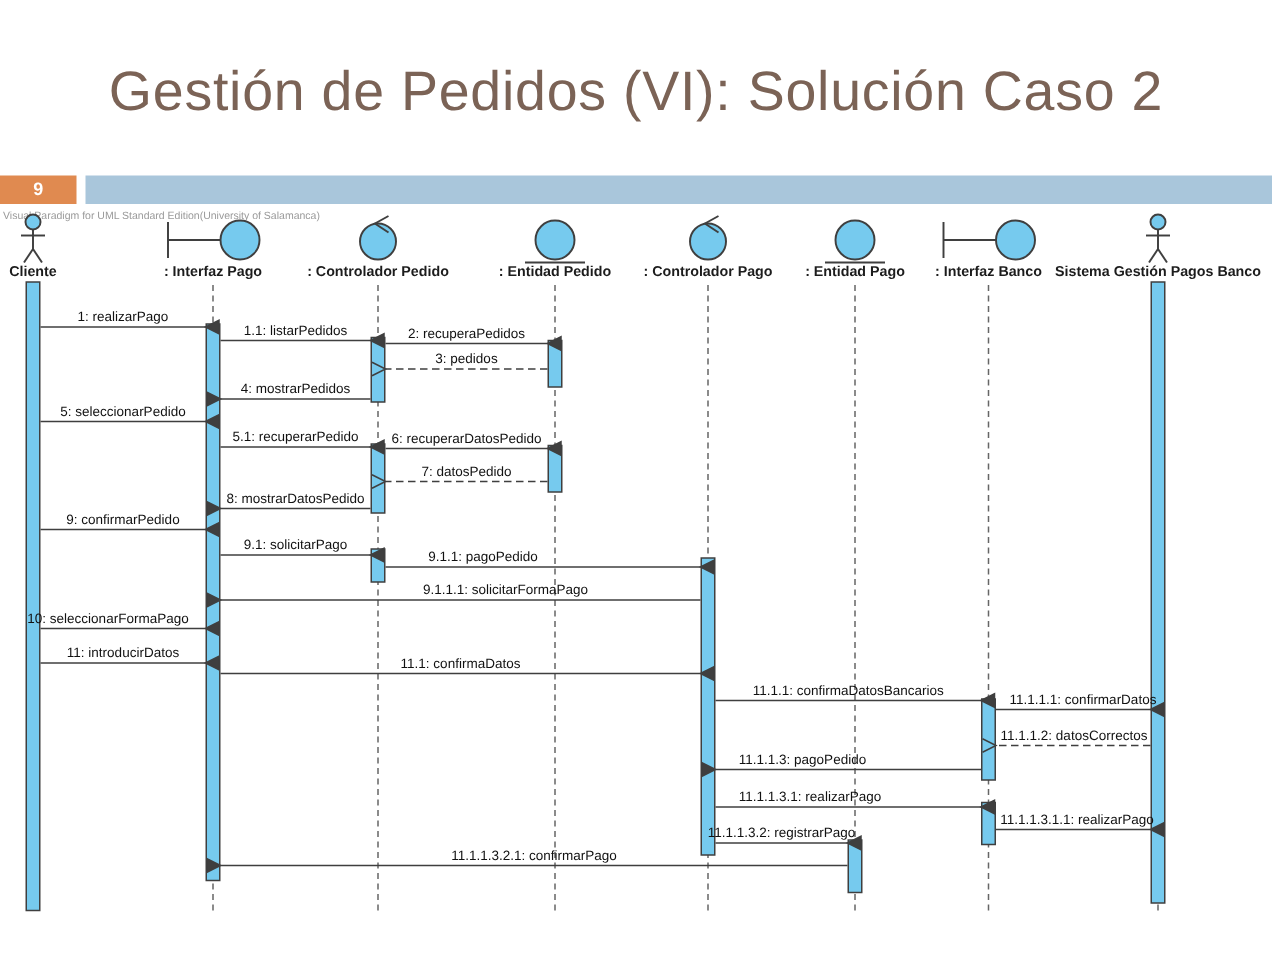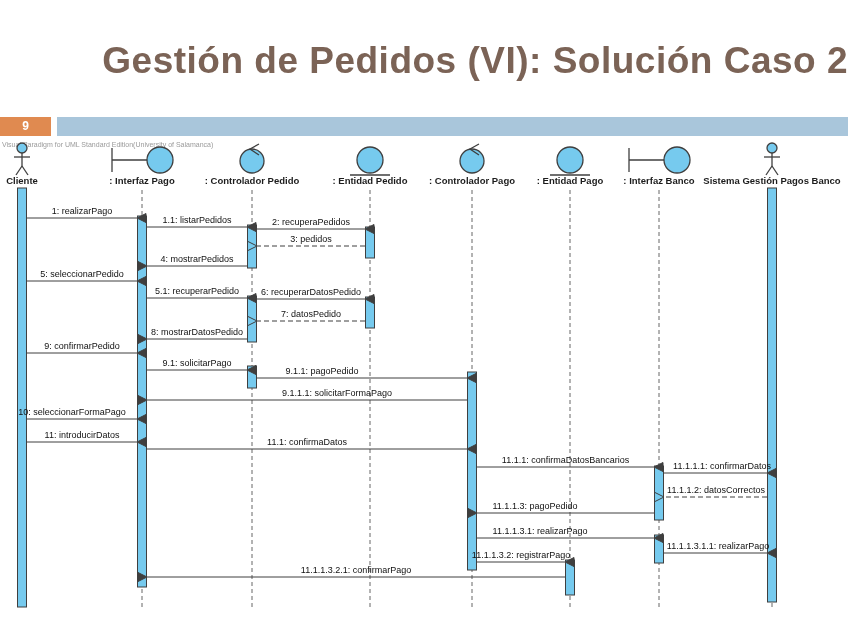--- a/index.html
+++ b/index.html
@@ -2,22 +2,22 @@
 <html><head>
 <meta charset="utf-8">
 <style>
   html,body{margin:0;padding:0;}
   body{
     width:848px;height:636px;position:relative;overflow:hidden;background:#fff;
     font-family:"Liberation Sans",sans-serif;
     --accent:#E08A50; --barblue:#A9C6DB; --brown:#7B6356; --iconfill:#76CAEE; --stroke:#3F3F3F;
   }
   .title{
-    position:absolute;top:40px;left:0;width:848px;text-align:right;
-    font-size:37px;font-weight:700;color:var(--brown);letter-spacing:0.5px;white-space:nowrap;
+    position:absolute;top:40px;left:0;width:848px;text-align:center;
+    font-size:37px;font-weight:400;color:var(--brown);letter-spacing:0.5px;white-space:nowrap;
   }
   .page-badge{
     position:absolute;left:0;top:117px;width:51px;height:19px;background:var(--accent);
     color:#fff;font-size:12px;font-weight:bold;text-align:center;line-height:19px;
   }
   .header-bar{position:absolute;left:57px;top:117px;width:791px;height:19px;background:var(--barblue);}
   .watermark{position:absolute;left:2px;top:141px;font-size:7px;color:#9a9a9a;white-space:nowrap;}
   #diagram{position:absolute;left:0;top:0;}
   .ll-label{font-size:9.5px;font-weight:bold;fill:#1c1c1c;}
   .msg-label{font-size:9px;fill:#111;}

